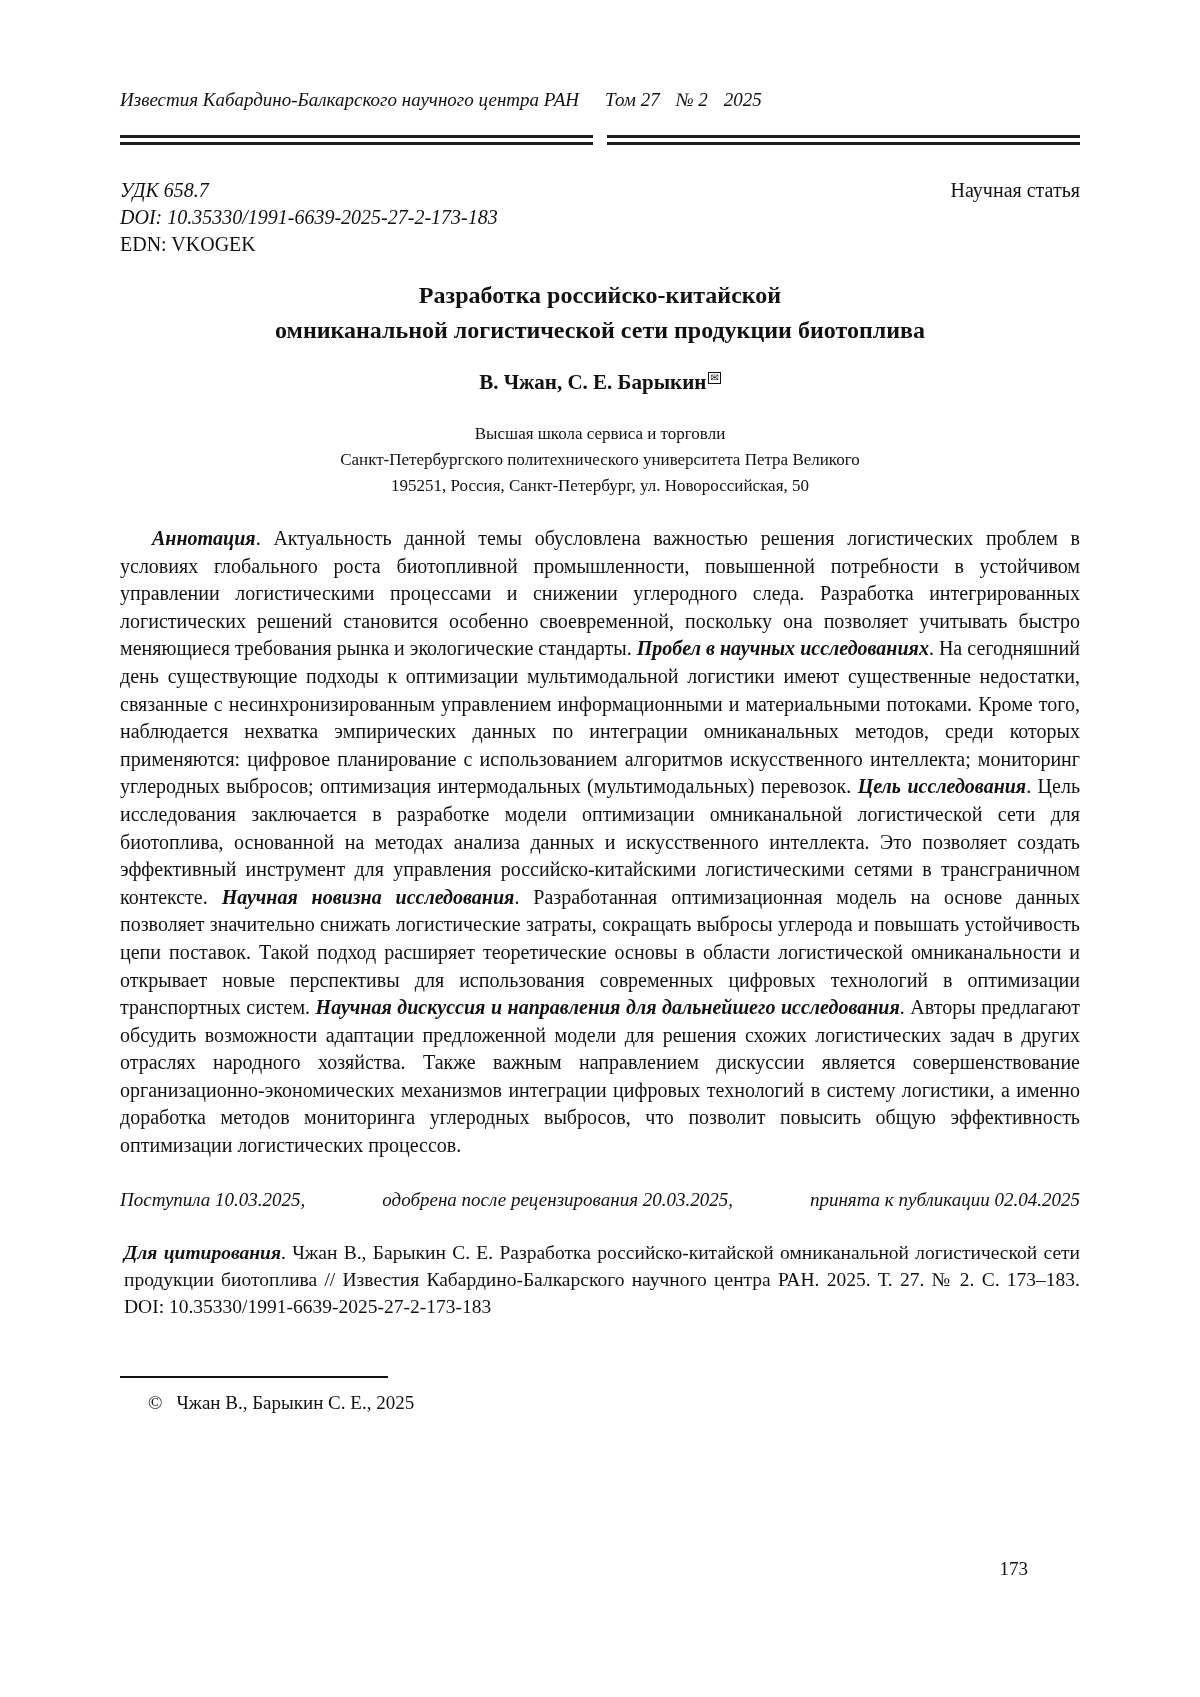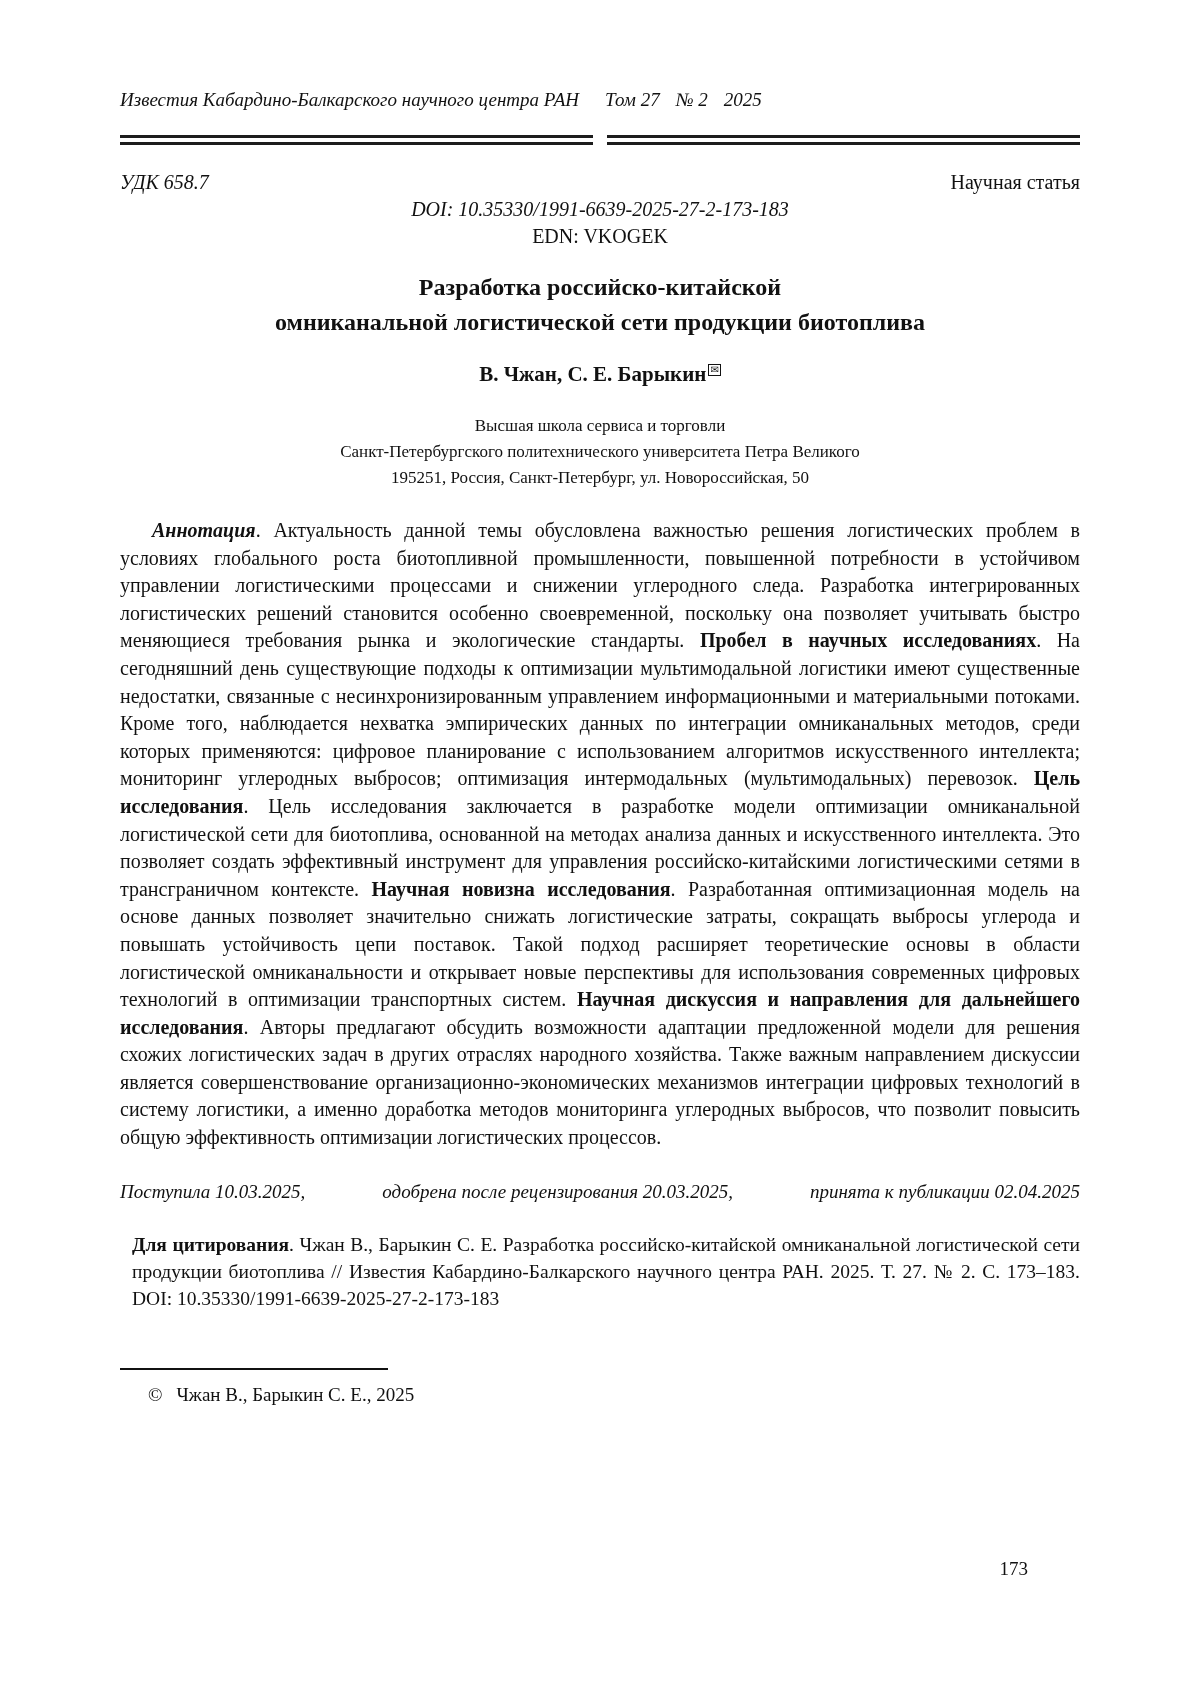--- a/index.html
+++ b/index.html
@@ -4,56 +4,56 @@
 <style>
   html, body { margin: 0; padding: 0; background: #ffffff; }
   body {
     width: 1200px; height: 1697px; position: relative; overflow: hidden;
     font-family: "Liberation Serif", "DejaVu Serif", serif;
     color: #111111; -webkit-font-smoothing: antialiased;
   }
   .page { padding: 88px 120px 0 120px; }
 
   .it { font-style: italic; }
-  .b  { font-weight: bold; }
+  .b  { font-weight: bold; font-style: italic; }
   .bi { font-weight: bold; font-style: italic; }
   .just { text-align: justify; }
   .ind  { text-indent: 32px; }
 
   .journal-line { font-size: 19px; line-height: 23px; white-space: nowrap; }
   .journal-line .gap  { margin-left: 26px; }
   .journal-line .gap2 { margin-left: 16px; }
 
   .section-heading { display: flex; align-items: center; gap: 14px; margin-top: 24px; }
   .section-heading .dbl {
     flex: 1 1 auto; height: 10px; box-sizing: border-box;
     border-top: 3px solid #1c1c1c; border-bottom: 3px solid #1c1c1c;
   }
   .sh-text { font-size: 22px; letter-spacing: -0.3px; white-space: nowrap; }
 
-  .meta { margin-top: 24px; font-size: 20px; line-height: 27px; text-align: center; }
+  .meta { margin-top: 32px; font-size: 20px; line-height: 27px; }
   .meta-row { display: flex; justify-content: space-between; }
 
   .title { margin: 20px 0 0 0; text-align: center; font-size: 24px; line-height: 35px; font-weight: bold; }
 
   .authors { margin-top: 22px; text-align: center; font-size: 21px; font-weight: bold; }
   .env {
     display: inline-block; font-size: 10px; line-height: 10px; font-weight: normal;
     border: 1px solid #111; padding: 0 1px; margin-left: 2px;
     vertical-align: super; font-style: normal;
   }
 
   .affil { margin-top: 26px; text-align: center; font-size: 17px; line-height: 26px; }
 
   .abstract { margin: 26px 0 0 0; font-size: 20px; line-height: 27.6px; }
   .keywords { margin: 27px 0 0 0; font-size: 20px; line-height: 27.6px; }
 
   .dates { margin-top: 28px; display: flex; justify-content: space-between; font-size: 19px; line-height: 24px; }
 
-  .citation { margin: 27px 0 0 12px; font-size: 19.5px; line-height: 27px; }
+  .citation { margin: 27px 0 0 4px; font-size: 19.5px; line-height: 27px; }
 
   .footnote { margin-top: 56px; }
   .fn-rule { width: 268px; border-top: 2px solid #111; }
   .copyright { margin-top: 14px; padding-left: 28px; font-size: 19px; }
   .cp-text { margin-left: 14px; }
 
   .page-num { position: absolute; top: 1558px; right: 172px; font-size: 19px; }
 </style>
 </head>
 <body>

